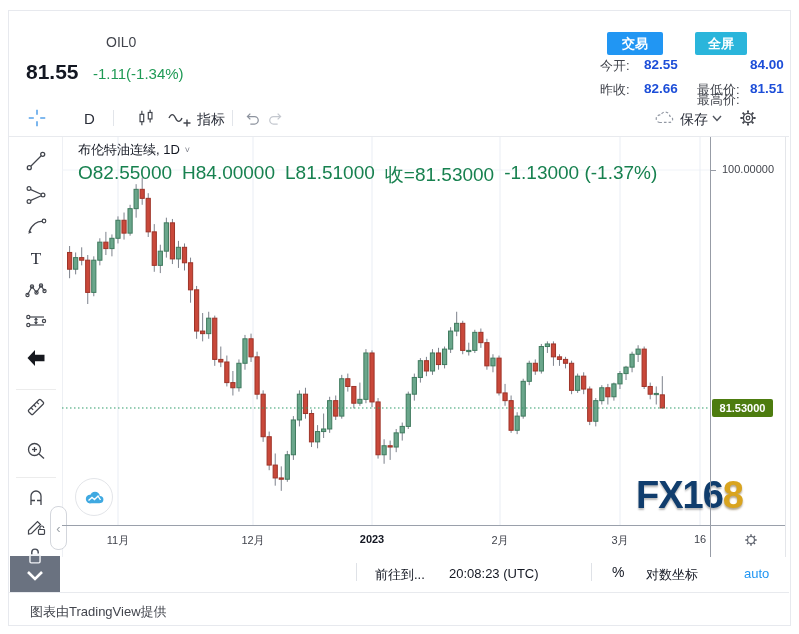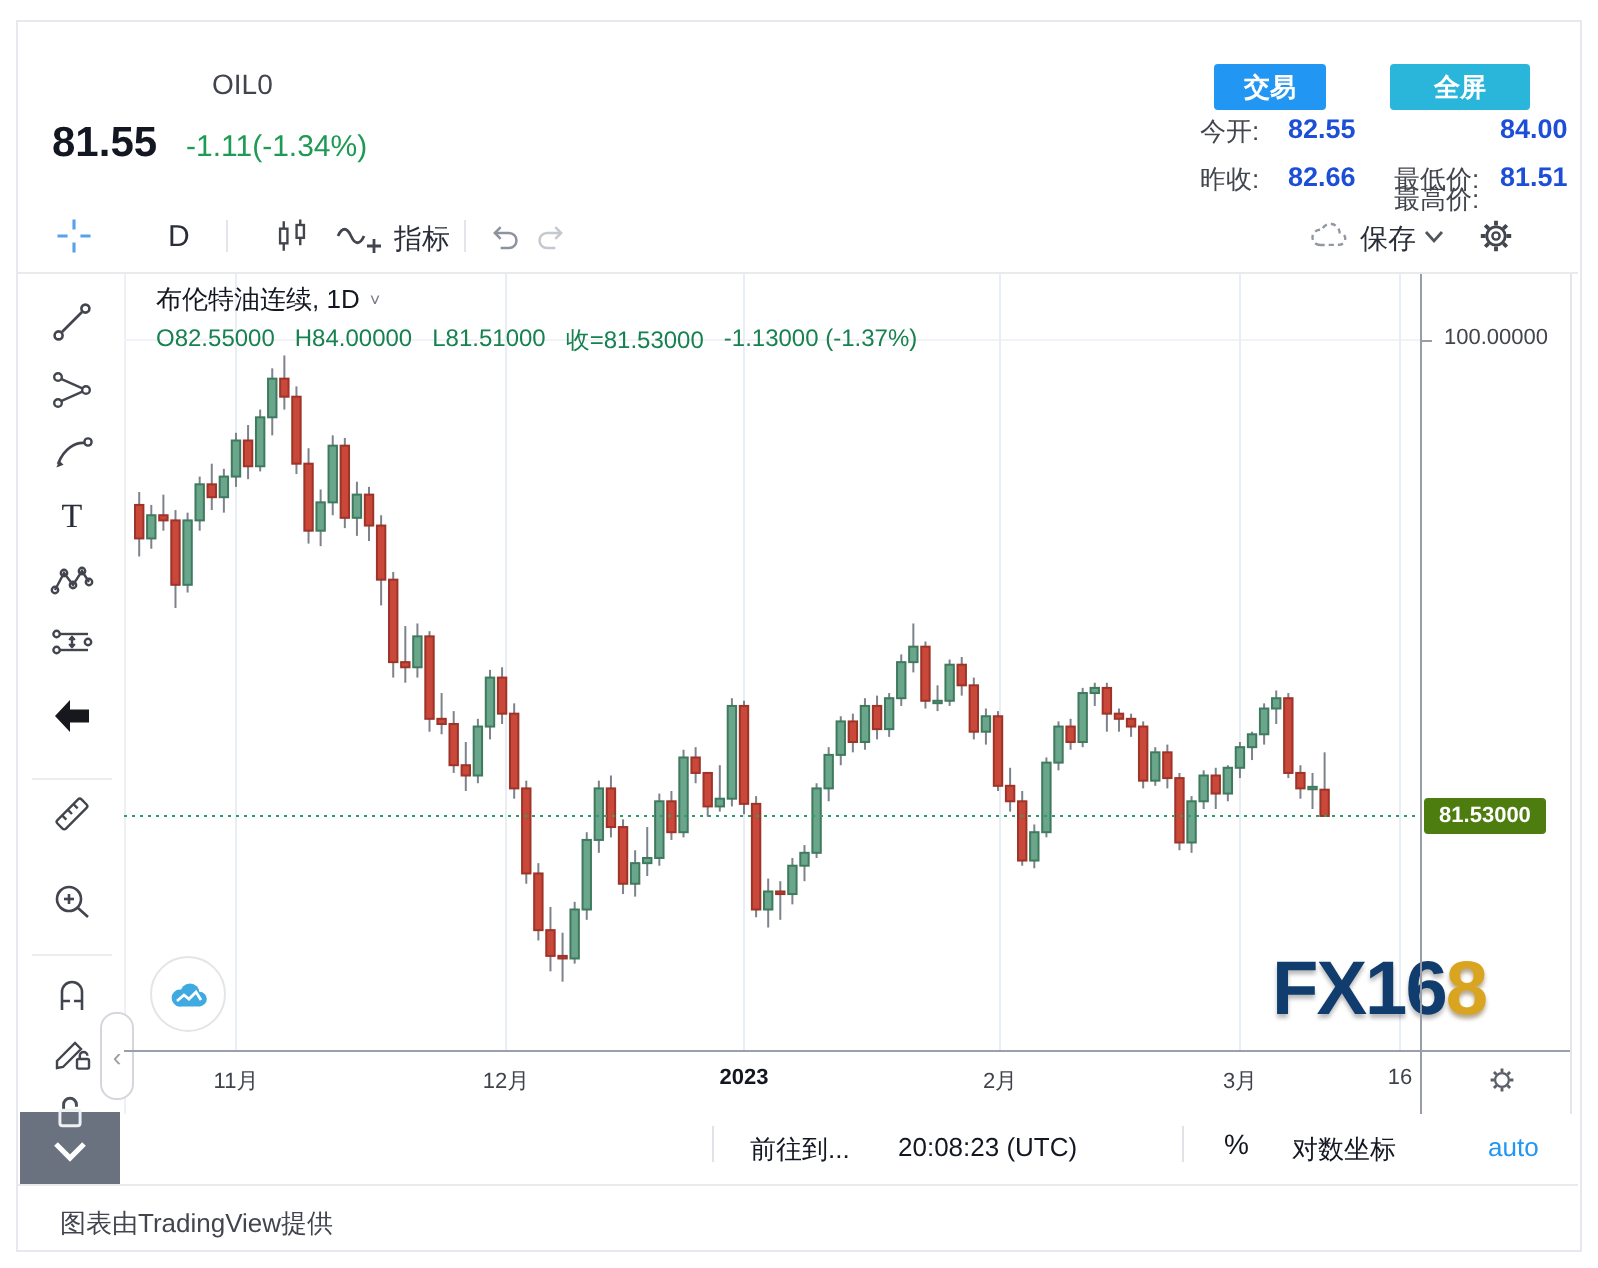--- a/index.html
+++ b/index.html
@@ -13,21 +13,21 @@
   .price-change{left:93px;top:65px;font-size:15px;color:#1f9a55;}
   .hdr-btn{width:56px;height:23px;border-radius:2px;color:#fff;font-size:13px;font-weight:700;
            display:flex;align-items:center;justify-content:center;cursor:pointer;border:none;}
   .stat-label{font-size:13px;color:#42454d;}
   .stat-value{font-size:13.5px;font-weight:700;color:#1d4ed8;}
   .hline{background:#e8eaee;height:1px;}
   .vline{background:#e2e5ea;width:1px;}
   .tool{width:28px;height:28px;display:flex;align-items:center;justify-content:center;cursor:pointer;}
   .tb-text{font-size:14px;color:#2a2e39;cursor:pointer;}
   .legend1{left:78px;top:141px;font-size:13px;color:#131722;display:flex;align-items:center;gap:5px;}
-  .legend2{left:78px;top:162px;font-size:12px;color:#17814f;display:flex;gap:10px;white-space:nowrap;}
+  .legend2{left:78px;top:162px;font-size:19px;color:#17814f;display:flex;gap:10px;white-space:nowrap;}
   .price-tick{left:722px;font-size:11px;color:#42454d;}
   .price-label{left:712px;width:61px;height:18px;background:#5b9c7d;border-radius:2px;color:#fff;
                font-size:11px;font-weight:700;display:flex;align-items:center;justify-content:center;}
   .time-tick{position:absolute;top:8px;transform:translateX(-50%);font-size:11px;color:#40434c;}
   .time-tick.strong{font-weight:700;color:#131722;text-align:right;}
   .range-btn{background:none;border:none;font-size:13px;color:#131722;cursor:pointer;padding:2px 3px;
              font-family:inherit;}
   .bt-item{font-size:13px;color:#131722;cursor:pointer;}
   .watermark{left:636px;top:474px;font-size:38px;font-weight:900;letter-spacing:-1px;
              color:#103d6d;text-shadow:0 2px 2px rgba(0,0,0,.28);font-style:normal;}
@@ -45,21 +45,21 @@
 <body>
 
 <div class="page">
   <div class="abs widget-border"></div>
 
   <div class="abs symbol">OIL0</div>
   <div class="abs last-price">81.55</div>
   <div class="abs price-change">-1.11(-1.34%)</div>
 
   <button class="abs hdr-btn" style="left:607px;top:32px;background:#2196f3;">交易</button>
-  <button class="abs hdr-btn" style="left:695px;top:32px;width:70px;background:#2ab5db;">全屏</button>
+  <button class="abs hdr-btn" style="left:695px;top:32px;width:52px;background:#2ab5db;">全屏</button>
 
   <span class="abs stat-label" style="left:600px;top:57px;">今开:</span>
   <span class="abs stat-value" style="left:644px;top:57px;">82.55</span>
   <span class="abs stat-label" style="left:697px;top:57px;margin-top:34px;">最高价:</span>
   <span class="abs stat-value" style="left:750px;top:57px;">84.00</span>
   <span class="abs stat-label" style="left:600px;top:81px;">昨收:</span>
   <span class="abs stat-value" style="left:644px;top:81px;">82.66</span>
   <span class="abs stat-label" style="left:697px;top:81px;">最低价:</span>
   <span class="abs stat-value" style="left:750px;top:81px;">81.51</span>
 

